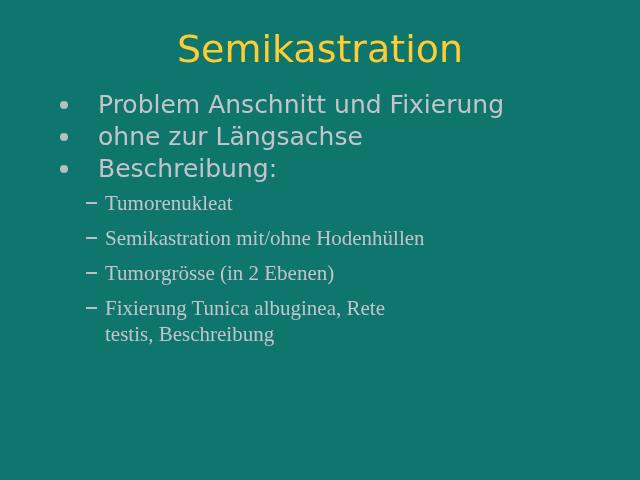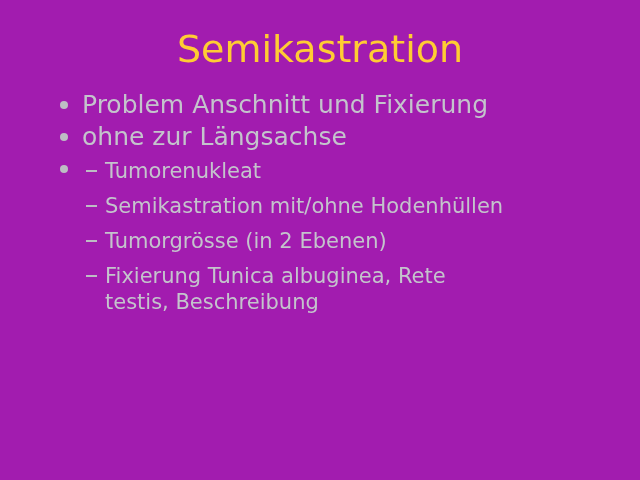--- a/index.html
+++ b/index.html
@@ -7,21 +7,21 @@
     padding: 0;
     background: #000000;
   }
   body {
     font-family: "DejaVu Sans", sans-serif;
   }
   .slide {
     position: relative;
     width: 640px;
     height: 480px;
-    background: #a21caf;
+    background: #0f766e;
     overflow: hidden;
   }
   .slide-title {
     position: absolute;
     left: 0;
     top: 26px;
     width: 640px;
     text-align: center;
     font-size: 38px;
     line-height: 46px;
@@ -50,24 +50,26 @@
     position: absolute;
     left: 60px;
     top: 11px;
     width: 8px;
     height: 8px;
     border-radius: 50%;
     background: #bdbdc4;
   }
   .l1 .txt {
     display: block;
+    margin-left: 16px;
   }
   
   .sub-list {
     margin-top: 6px;
+    font-family: Liberation Serif, serif;
   }
   .l2 {
     position: relative;
     padding-left: 105px;
     padding-right: 40px;
     font-size: 21px;
     line-height: 26px;
     color: #c4c4cc;
     margin-bottom: 9px;
   }
@@ -101,20 +103,21 @@
       <span class="txt">Problem Anschnitt und Fixierung</span>
     </div>
 
     <div class="l1">
       <span class="marker"></span>
       <span class="txt">ohne zur Längsachse</span>
     </div>
 
     <div class="l1">
       <span class="marker"></span>
+      <span class="txt">Beschreibung:</span>
     </div>
 
     <div class="sub-list">
 
       <div class="l2">
         <span class="marker"></span>
         <span class="txt">Tumorenukleat</span>
       </div>
 
       <div class="l2">

